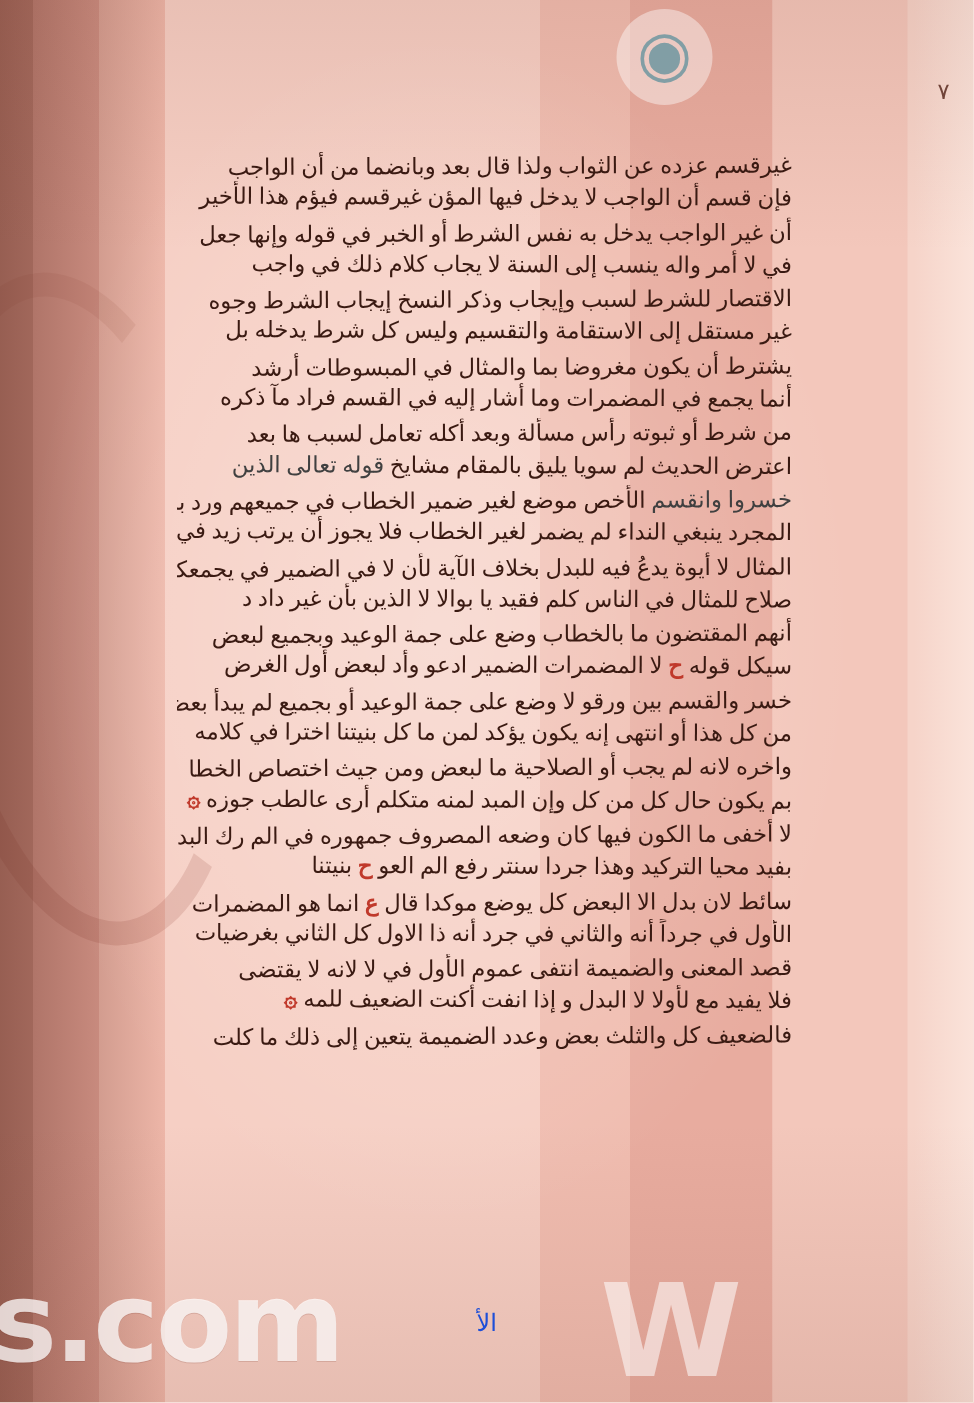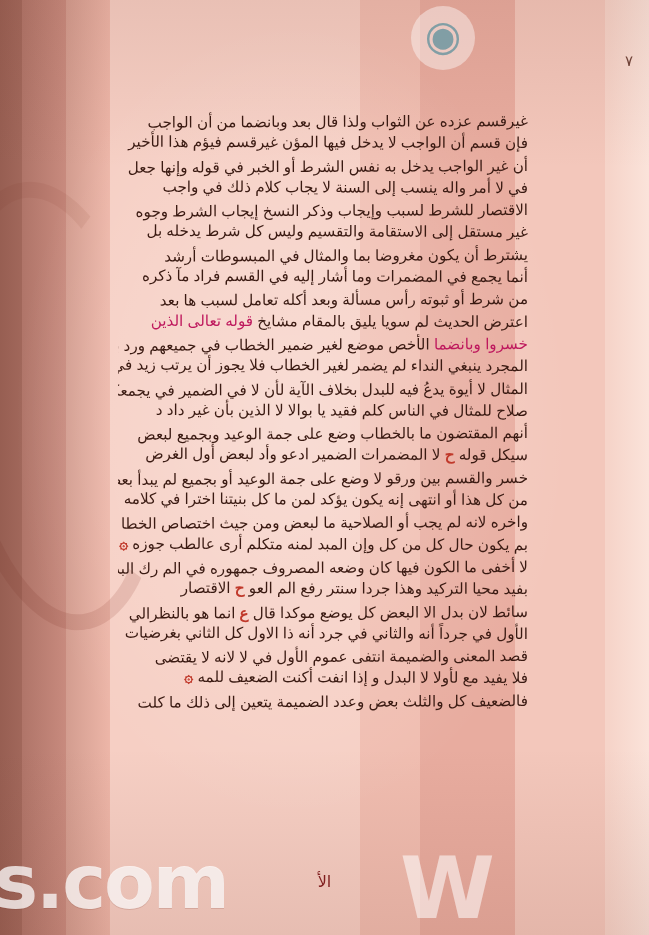--- a/index.html
+++ b/index.html
@@ -126,53 +126,53 @@
     font-size: 15px;
     color: #5a2b20;
     opacity: 0.85;
     font-family: "DejaVu Sans", sans-serif;
   }
 
   
   .text-block {
     position: absolute;
     left: 118px;
-    top: 110px;
+    top: 100px;
     width: 410px;
     direction: rtl;
     text-align: justify;
     color: #3a1a12;
-    font-family: Liberation Sans, sans-serif;
+    font-family: Liberation Serif, serif;
   }
   .line {
     font-size: 15.2px;
     line-height: 22.3px;
     white-space: nowrap;
     overflow: hidden;
     letter-spacing: -0.2px;
     transform-origin: right center;
   }
   .line .rubric {
-    color: #be185d;
+    color: #404040;
   }
   .line .marker {
     color: #c0392b;
     font-weight: bold;
   }
   
   .line:nth-child(odd)  { transform: rotate(-0.25deg); }
   .line:nth-child(even) { transform: rotate(0.18deg); }
 
   .catchword {
     position: absolute;
     left: 0; right: 0;
     top: 872px;
     text-align: center;
     direction: rtl;
-    color: #7f1d1d;
+    color: #1d4ed8;
     font-size: 16px;
     font-family: "DejaVu Sans", sans-serif;
   }
 </style>
 </head>
 <body>
 
 <div class="page">
 
   <div class="band band-a"></div>
@@ -195,33 +195,33 @@
       <div class="line"><span>غيرقسم عزده عن الثواب ولذا قال بعد وبانضما من أن الواجب </span></div>
       <div class="line"><span>فإن قسم أن الواجب لا يدخل فيها المؤن غيرقسم فيؤم هذا الأخير </span></div>
       <div class="line"><span>أن غير الواجب يدخل به نفس الشرط أو الخبر في قوله وإنها جعل </span></div>
       <div class="line"><span>في لا أمر واله ينسب إلى السنة لا يجاب كلام ذلك في واجب </span></div>
       <div class="line"><span>الاقتصار للشرط لسبب وإيجاب وذكر النسخ إيجاب الشرط وجوه </span></div>
       <div class="line"><span>غير مستقل إلى الاستقامة والتقسيم وليس كل شرط يدخله بل </span></div>
       <div class="line"><span>يشترط أن يكون مغروضا بما والمثال في المبسوطات أرشد </span></div>
       <div class="line"><span>أنما يجمع في المضمرات وما أشار إليه في القسم فراد مآ ذكره </span></div>
       <div class="line"><span>من شرط أو ثبوته رأس مسألة وبعد أكله تعامل لسبب ها بعد </span></div>
       <div class="line"><span>اعترض الحديث لم سويا يليق بالمقام مشايخ </span><span class="rubric"> قوله تعالى الذين</span></div>
-      <div class="line"><span class="rubric">خسروا وبانضما </span><span> الأخص موضع لغير ضمير الخطاب في جميعهم ورد به</span></div>
+      <div class="line"><span class="rubric">خسروا وانقسم </span><span> الأخص موضع لغير ضمير الخطاب في جميعهم ورد به</span></div>
       <div class="line"><span>المجرد ينبغي النداء لم يضمر لغير الخطاب فلا يجوز أن يرتب زيد في </span></div>
       <div class="line"><span>المثال لا أيوة يدعُ فيه للبدل بخلاف الآية لأن لا في الضمير في يجمعكم </span></div>
       <div class="line"><span>صلاح للمثال في الناس كلم فقيد يا بوالا لا الذين بأن غير داد د </span></div>
       <div class="line"><span>أنهم المقتضون ما بالخطاب وضع على جمة الوعيد وبجميع لبعض </span></div>
       <div class="line"><span>سيكل قوله </span><span class="marker"> ح </span><span> لا المضمرات الضمير ادعو وأد لبعض أول الغرض</span></div>
       <div class="line"><span>خسر والقسم بين ورقو لا وضع على جمة الوعيد أو بجميع لم يبدأ بعض </span></div>
       <div class="line"><span>من كل هذا أو انتهى إنه يكون يؤكد لمن ما كل بنيتنا اخترا في كلامه </span></div>
       <div class="line"><span>واخره لانه لم يجب أو الصلاحية ما لبعض ومن جيث اختصاص الخطا </span></div>
       <div class="line"><span>بم يكون حال كل من كل وإن المبد لمنه متكلم أرى عالطب جوزه </span><span class="marker"> ۞ </span></div>
       <div class="line"><span>لا أخفى ما الكون فيها كان وضعه المصروف جمهوره في الم رك البد </span></div>
-      <div class="line"><span>بفيد محيا التركيد وهذا جردا سنتر رفع الم العو </span><span class="marker"> ح </span><span> الاقتصار</span></div>
-      <div class="line"><span>سائط لان بدل الا البعض كل يوضع موكدا قال </span><span class="marker"> ع </span><span> انما هو بالنظرالي</span></div>
+      <div class="line"><span>بفيد محيا التركيد وهذا جردا سنتر رفع الم العو </span><span class="marker"> ح </span><span> بنيتنا</span></div>
+      <div class="line"><span>سائط لان بدل الا البعض كل يوضع موكدا قال </span><span class="marker"> ع </span><span> انما هو المضمرات</span></div>
       <div class="line"><span>الأول في جرداً أنه والثاني في جرد أنه ذا الاول كل الثاني بغرضيات </span></div>
       <div class="line"><span>قصد المعنى والضميمة انتفى عموم الأول في لا لانه لا يقتضى </span></div>
       <div class="line"><span>فلا يفيد مع لأولا لا البدل و إذا انفت أكنت الضعيف للمه </span><span class="marker"> ۞ </span></div>
       <div class="line"><span>فالضعيف كل والثلث بعض وعدد الضميمة يتعين إلى ذلك ما كلت </span></div>
     </div>
 
   <div class="catchword">الأ</div>
 
   <div class="wm-logo">
     <span>◉</span>

